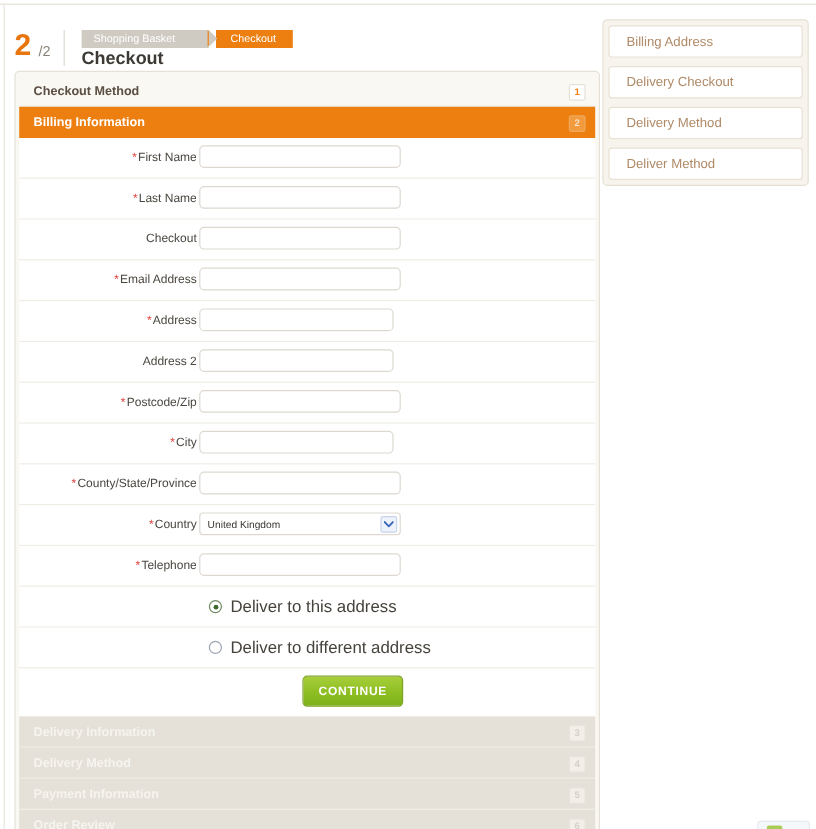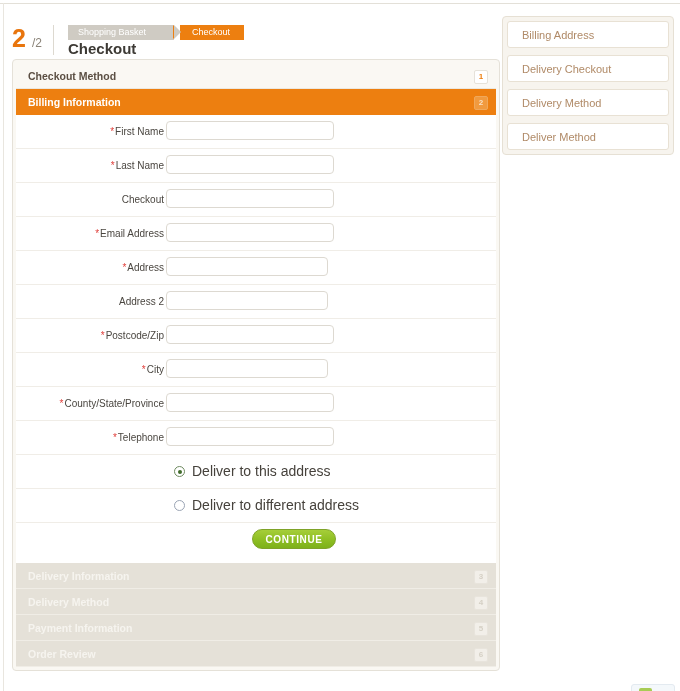--- a/index.html
+++ b/index.html
@@ -299,23 +299,23 @@
     color: #46423c;
   }
 
   .btnrow {
     position: relative;
     height: 40px;
   }
   .continue-btn {
     position: absolute;
     left: 236px; top: 6px;
-    width: 84px; height: 20px;
+    width: 84px; height: 26px;
     border: 1px solid #7fa328;
-    border-radius: 12px;
+    border-radius: 4px;
     background: linear-gradient(180deg, #a6ce39 0%, #8fbf24 52%, #7db11a 100%);
     color: #ffffff;
     font-family: "Liberation Sans", sans-serif;
     font-size: 10px;
     font-weight: bold;
     letter-spacing: 0.6px;
     cursor: pointer;
     box-sizing: border-box;
   }
 
@@ -435,20 +435,31 @@
       <div class="frow">
         <span class="flabel"><span class="req">*</span><span>City</span></span>
         <input class="finput narrow" type="text" value="" style="">
       </div>
 
       <div class="frow">
         <span class="flabel"><span class="req">*</span><span>County/State/Province</span></span>
         <input class="finput" type="text" value="" style="">
       </div>
 
+      <div class="frow">
+        <span class="flabel"><span class="req">*</span><span>Country</span></span>
+        <div class="fselect">
+          <span class="sel-val">United Kingdom</span>
+          <span class="sel-arrow">
+            <svg width="8" height="6" viewBox="0 0 8 6">
+                <path d="M0.5 1 L4 4.6 L7.5 1" stroke="#3f6bbd" stroke-width="1.6" fill="none" stroke-linecap="round" stroke-linejoin="round"></path>
+              </svg>
+          </span>
+        </div>
+      </div>
 
       <div class="frow">
         <span class="flabel"><span class="req">*</span><span>Telephone</span></span>
         <input class="finput" type="text" value="" style="">
       </div>
 
       <div class="rrow">
         <span class="radio checked"></span>
         <span class="rlabel">Deliver to this address</span>
       </div>

